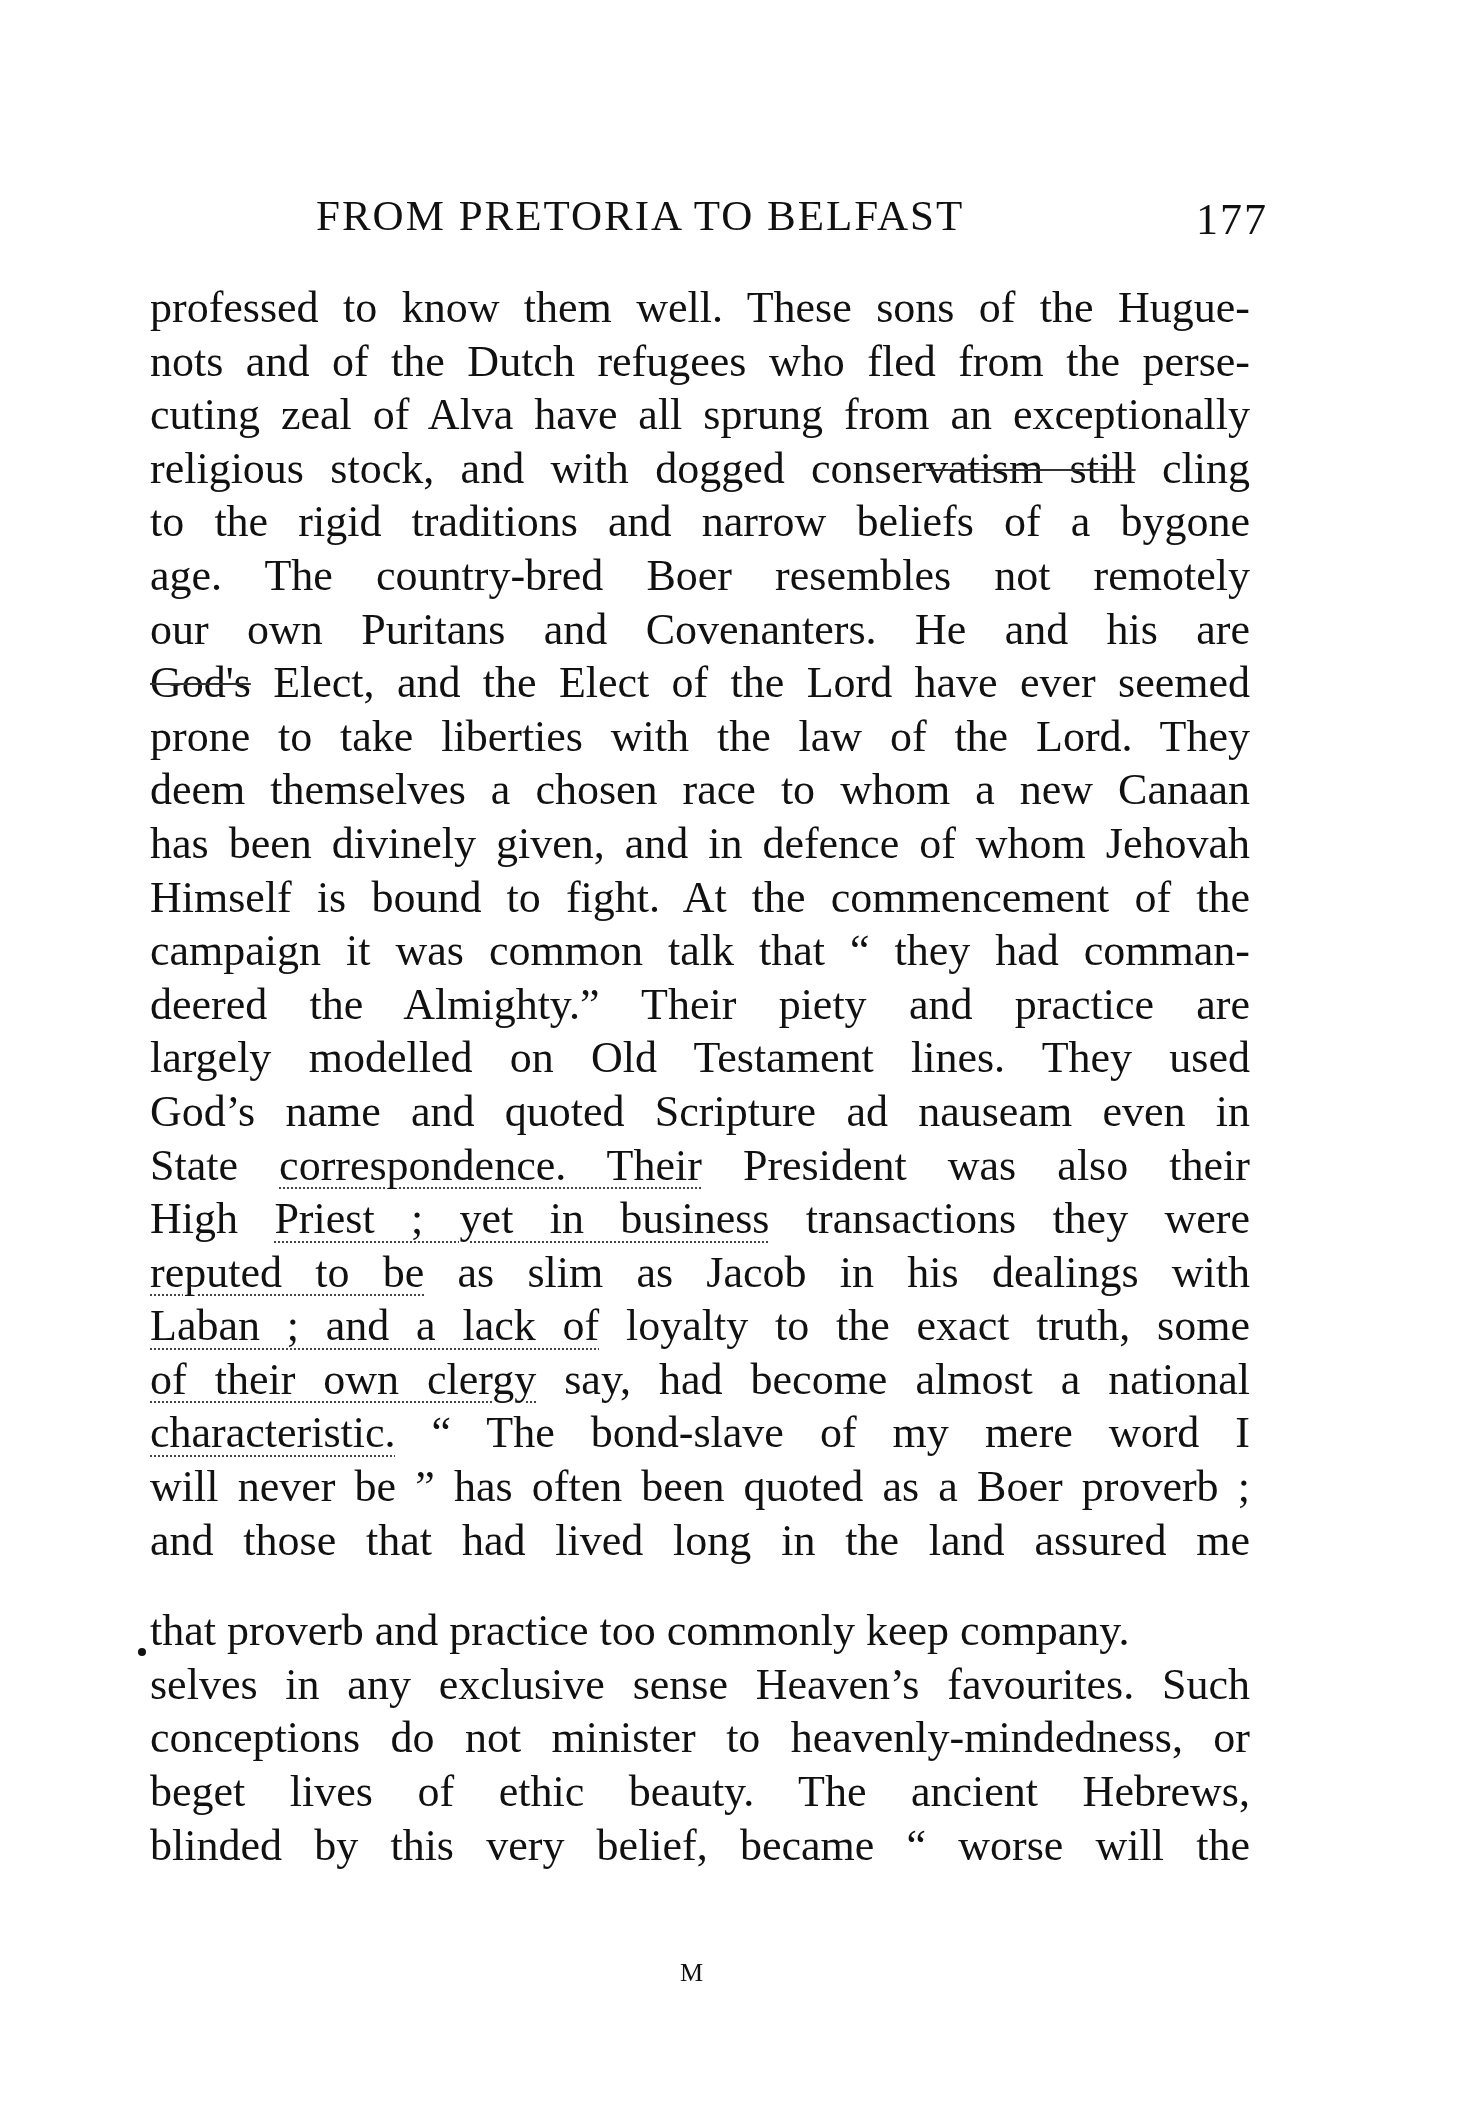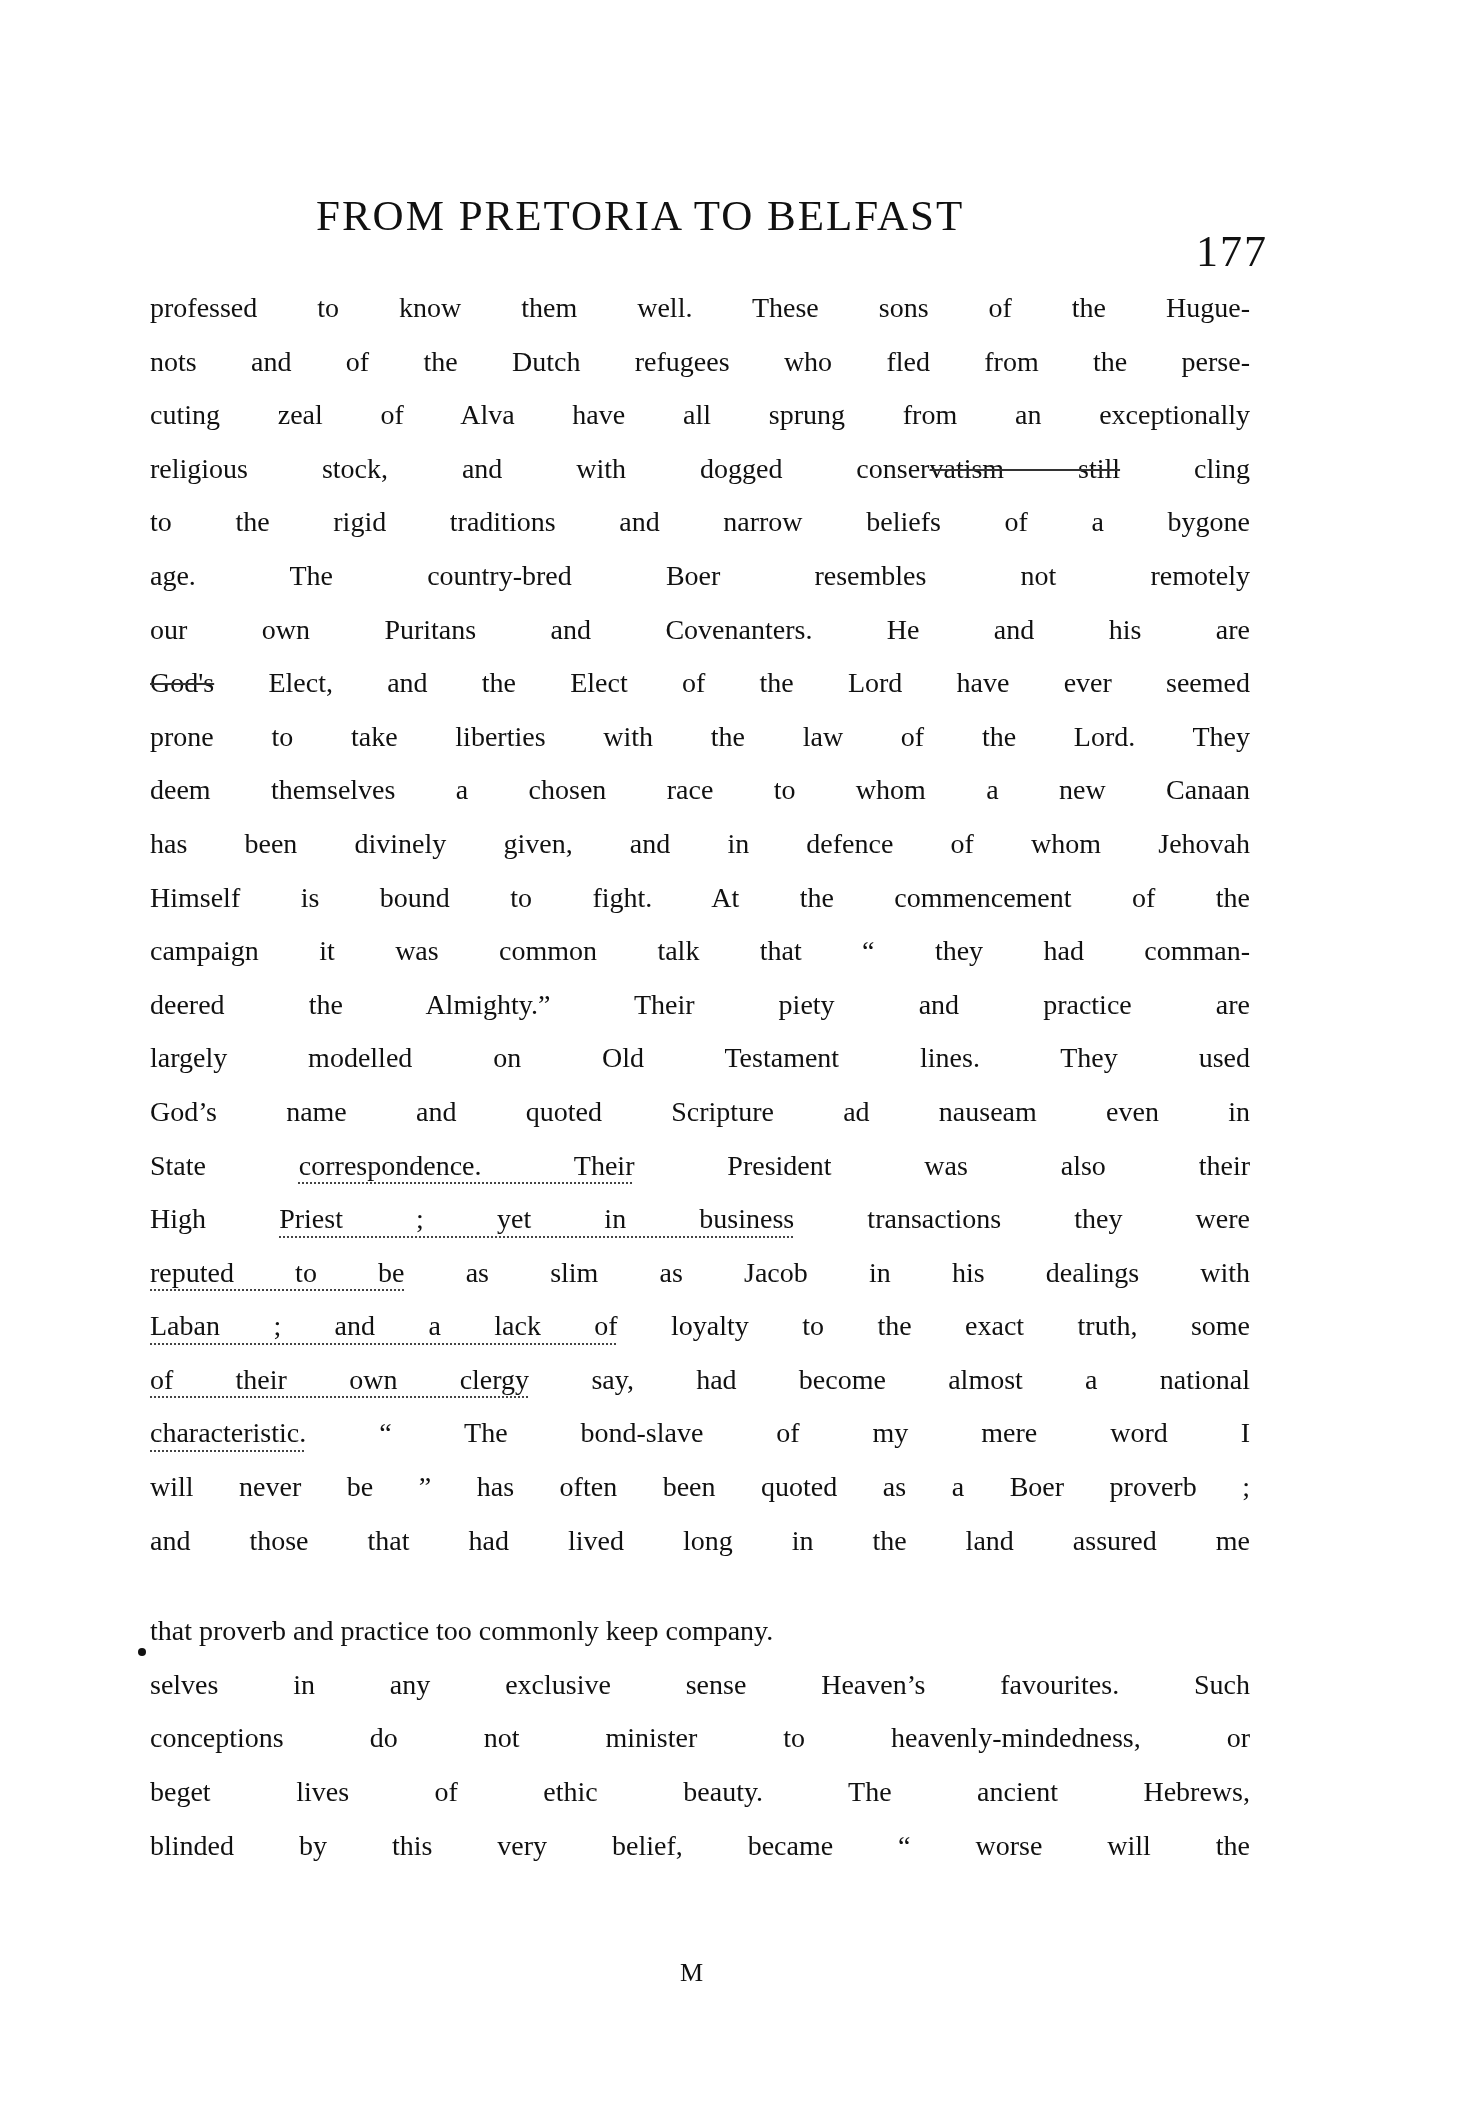--- a/index.html
+++ b/index.html
@@ -36,28 +36,27 @@
     position: absolute;
     left: 0;
     top: 0;
   }
   .page-number {
     position: absolute;
     right: 10px;
     top: 4px;
     font-size: 44px;
     letter-spacing: 2px;
-    margin-top: 32px;
   }
   .body-text {
     position: absolute;
     left: 150px;
     top: 281px;
     width: 1100px;
-    font-size: 28px;
+    font-size: 44px;
     line-height: 53.6px;
   }
   .line {
     display: block;
     height: 53.6px;
     white-space: nowrap;
     text-align: justify;
     text-align-last: justify;
   }
   .line.last {

